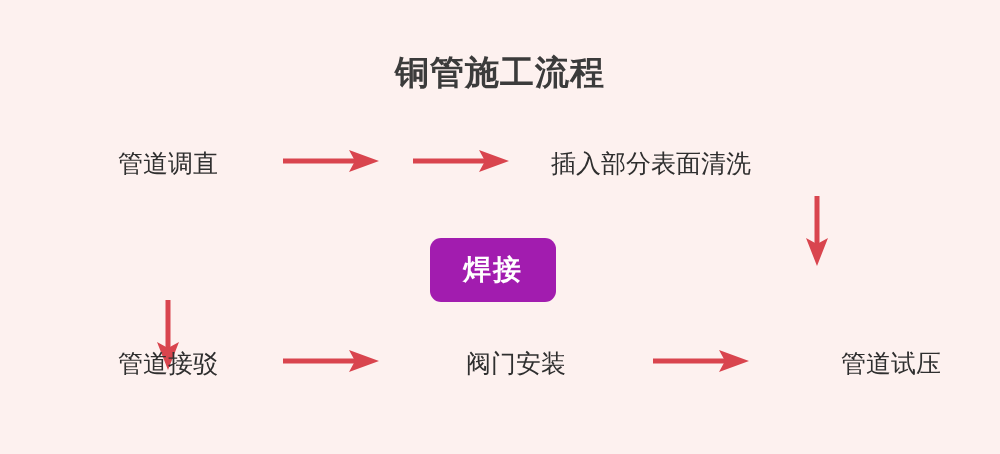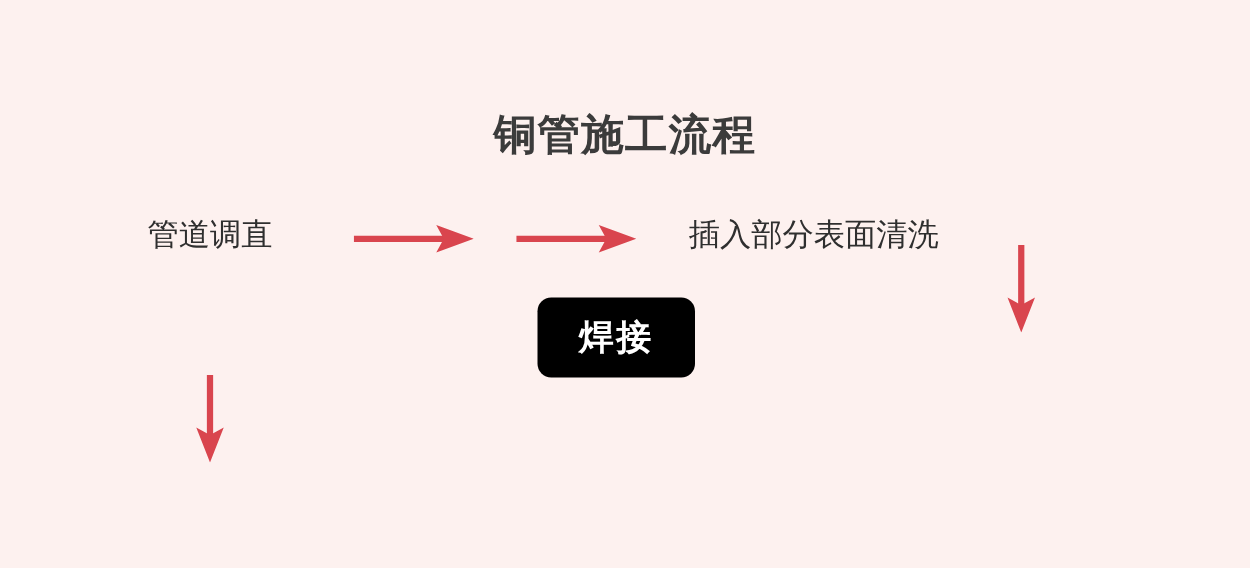--- a/index.html
+++ b/index.html
@@ -26,31 +26,30 @@
     position: absolute;
     top: 52px;
     left: 0;
     width: 1000px;
     text-align: center;
     font-size: 34px;
     font-weight: bold;
     color: #3b3b3b;
     letter-spacing: 1px;
     line-height: 1.2;
-    margin-top: 36px;
   }
 
   
   .row {
     position: absolute;
     left: 0;
     width: 1000px;
     height: 56px;
     display: flex;
-    align-items: flex-end;
+    align-items: flex-start;
   }
   .row-1 { top: 148px; }
   .row-2 { top: 242px; height: 64px; }
   .row-3 { top: 348px; }
 
   .cell {
     flex: 0 0 196px;
     text-align: center;
     font-size: 25px;
     color: #2f2f2f;
@@ -74,21 +73,21 @@
     height: 26px;
   }
 
   
   .hl-box {
     position: absolute;
     left: 430px;
     top: 238px;
     width: 126px;
     height: 64px;
-    background: #000000;
+    background: #a21caf;
     border-radius: 11px;
     display: flex;
     align-items: center;
     justify-content: center;
     box-sizing: border-box;
   }
   .hl-box .hl-label {
     font-size: 28px;
     font-weight: bold;
     color: #ffffff;
@@ -141,14 +140,35 @@
 
   <div class="hl-box">
     <span class="hl-label">焊接</span>
   </div>
 
   <svg class="varrow varrow-left" viewBox="0 0 26 70">
     <line x1="13" y1="0" x2="13" y2="50" stroke="#d9454e" stroke-width="5"></line>
     <polygon points="13,70 2,42 13,48 24,42" fill="#d9454e"></polygon>
   </svg>
 
+  <div class="row row-3">
+    <div class="cell node-left" style="flex:0 0 196px;">管道接驳</div>
+
+    <div class="arrow-cell">
+      <svg class="harrow" viewBox="0 0 96 26">
+        <line x1="0" y1="13" x2="74" y2="13" stroke="#d9454e" stroke-width="5"></line>
+        <polygon points="96,13 66,2 72,13 66,24" fill="#d9454e"></polygon>
+      </svg>
+    </div>
+
+    <div class="cell wide">阀门安装</div>
+
+    <div class="arrow-cell">
+      <svg class="harrow" viewBox="0 0 96 26">
+        <line x1="0" y1="13" x2="74" y2="13" stroke="#d9454e" stroke-width="5"></line>
+        <polygon points="96,13 66,2 72,13 66,24" fill="#d9454e"></polygon>
+      </svg>
+    </div>
+
+    <div class="cell" style="flex:0 0 250px;">管道试压</div>
+  </div>
 
 </div>
 
 </body></html>

